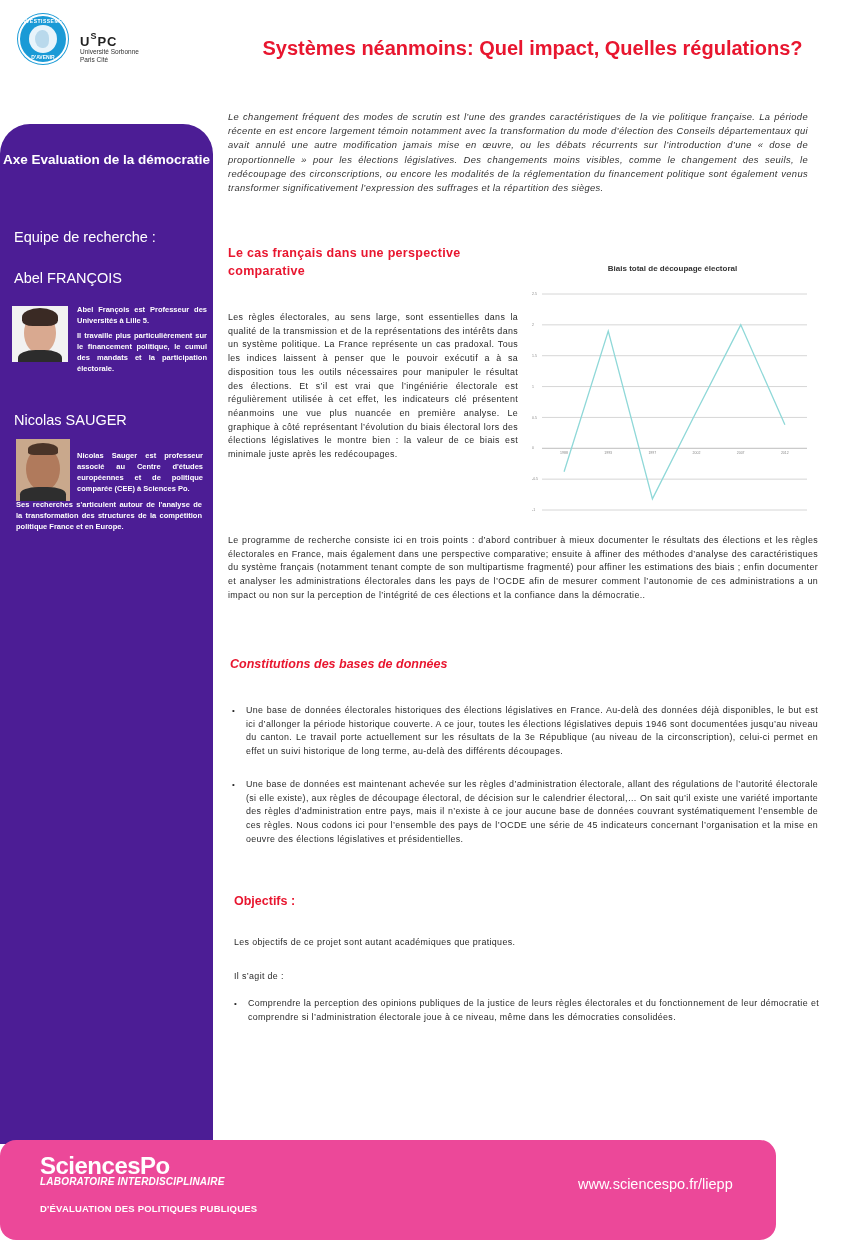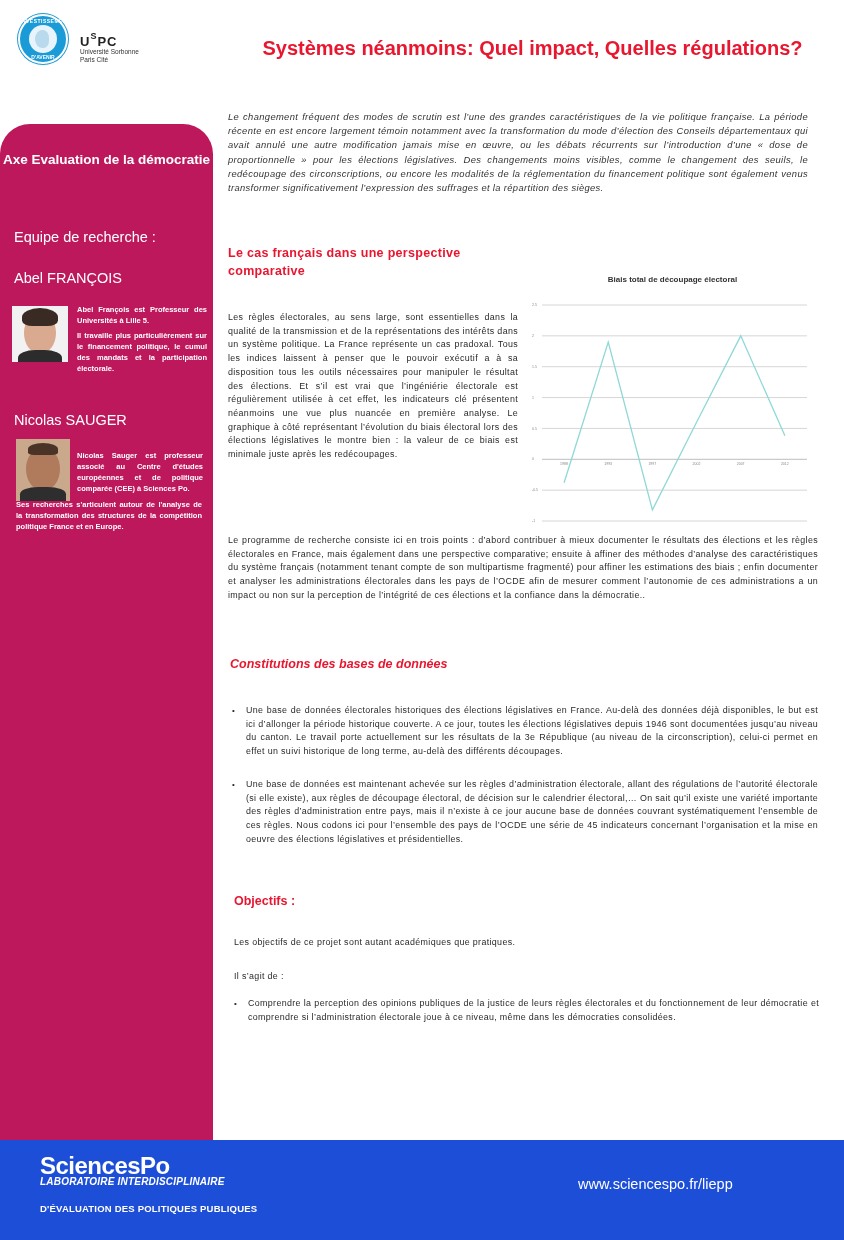--- a/index.html
+++ b/index.html
@@ -15,21 +15,21 @@
   .logo-ia .ring-text-b { position: absolute; left: 0; bottom: 2px; width: 100%; text-align: center; font-size: 5px; color: #fff; font-weight: bold; }
   .logo-uspc { position: absolute; left: 80px; top: 32px; }
   .logo-uspc .mark { font-size: 13px; font-weight: bold; color: #222; letter-spacing: 1px; line-height: 13px; }
   .logo-uspc .mark sup { font-size: 9px; position: relative; top: -2px; }
   .logo-uspc .sub { font-size: 6.5px; color: #333; line-height: 8px; }
 
   .main-title { position: absolute; left: 250px; top: 34px; width: 565px; text-align: center;
     color: #e8162f; font-weight: bold; font-size: 20px; line-height: 29px; }
 
   
-  .sidebar { position: absolute; left: 0; top: 124px; width: 213px; height: 1020px; background: #be185d;
+  .sidebar { position: absolute; left: 0; top: 124px; width: 213px; height: 1020px; background: #4c1d95;
     border-top-right-radius: 30px; border-top-left-radius: 30px; color: #fff; }
   .side-axe { position: absolute; left: 0; top: 26px; width: 213px; text-align: center; font-weight: bold; font-size: 13.5px; line-height: 20px; }
   .side-team { position: absolute; left: 14px; top: 105px; font-size: 14.5px; }
   .side-name1 { position: absolute; left: 14px; top: 146px; font-size: 14.5px; }
   .side-name2 { position: absolute; left: 14px; top: 288px; font-size: 14.5px; }
   .photo { position: absolute; background: #ddd; overflow: hidden; }
   .photo1 { left: 12px; top: 182px; width: 56px; height: 56px; background: #f2f2f2; }
   .photo2 { left: 16px; top: 315px; width: 54px; height: 62px; background: #c9a88c; }
   .face { position: absolute; border-radius: 50%; }
   .bio { position: absolute; font-size: 7.5px; line-height: 11px; text-align: justify; font-weight: bold; }
@@ -52,26 +52,26 @@
   .bullets li { position: relative; padding-left: 16px; text-align: justify; }
   .bullets li::before { content: "•"; position: absolute; left: 2px; top: 0; font-size: 8px; }
   .b-db { left: 230px; top: 704px; width: 588px; }
   .b-db li { margin-bottom: 19px; }
   .p-obj1 { left: 234px; top: 936px; width: 560px; }
   .p-obj2 { left: 234px; top: 970px; width: 560px; }
   .b-obj { left: 232px; top: 997px; width: 587px; }
   .b-obj li { margin-bottom: 12px; }
 
   
-  .chart { position: absolute; left: 530px; top: 258px; width: 285px; height: 262px; margin-top: 11px; }
+  .chart { position: absolute; left: 530px; top: 258px; width: 285px; height: 262px; }
   .chart-title { position: absolute; left: 0; top: 6px; width: 100%; text-align: center; font-size: 8px; font-weight: bold; color: #333; }
   .chart svg { position: absolute; left: 0; top: 0; }
 
   
-  .footer { position: absolute; left: 0; top: 1140px; width: 844px; height: 100px; background: #1d4ed8; color: #fff; }
+  .footer { position: absolute; left: 0; top: 1140px; width: 776px; height: 100px; background: #ec4899; color: #fff; border-radius: 16px; }
   .fp-brand { position: absolute; left: 40px; top: 12px; font-size: 24px; font-weight: bold; letter-spacing: -0.5px; }
   .fp-l1 { position: absolute; left: 40px; top: 36px; font-size: 10px; font-weight: bold; letter-spacing: 0.2px; font-style: italic; }
   .fp-l2 { position: absolute; left: 40px; top: 63px; font-size: 9.5px; font-weight: bold; letter-spacing: 0.2px; }
   .fp-url { position: absolute; left: 578px; top: 36px; font-size: 14.5px; }
 </style>
 </head>
 <body>
 
 <div class="logo-ia">
   <div class="ring-text">INVESTISSEMENTS</div>

